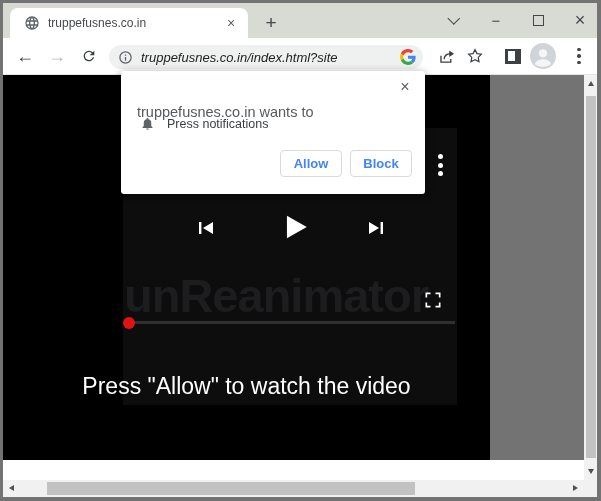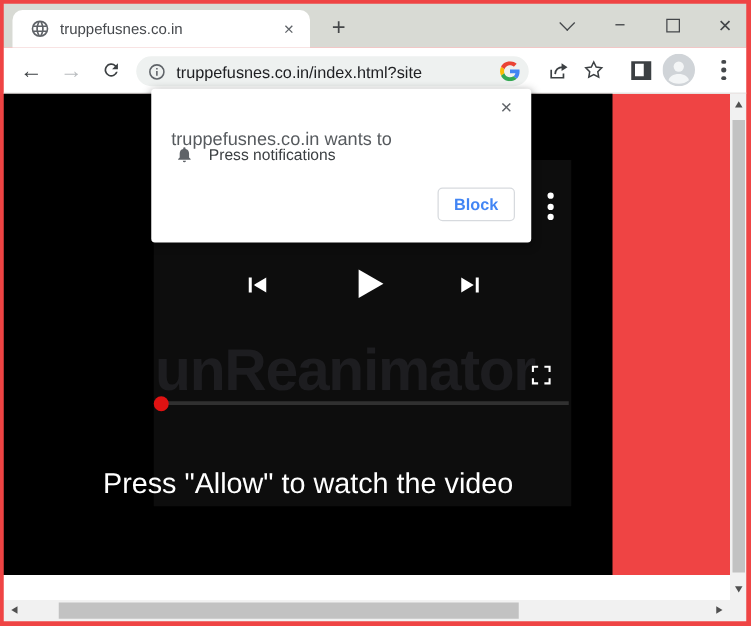--- a/index.html
+++ b/index.html
@@ -1,17 +1,17 @@
 <!DOCTYPE html>
 <html><head>
 <meta charset="utf-8">
 <style>
   * { margin:0; padding:0; box-sizing:border-box; }
   body { font-family:"Liberation Sans", sans-serif; background:#555; }
-  .screen { position:relative; width:601px; height:501px; background:#ef4444; overflow:hidden; }
+  .screen { position:relative; width:601px; height:501px; background:#737373; overflow:hidden; }
 
   
   .tabstrip { position:absolute; left:3px; top:3px; width:594px; height:35px; background:#d8dad4; }
   .tab { position:absolute; left:7px; top:5px; width:238px; height:30px; background:#fff;
          border-radius:8px 8px 0 0; display:flex; align-items:center; padding:0 8px 0 14px; }
   .tab-favicon { width:16px; height:16px; flex:0 0 16px; }
   .tab-title { font-size:12px; color:#46494d; margin-left:8px; flex:1; white-space:nowrap; overflow:hidden; }
   .tab-close { width:18px; height:18px; border-radius:50%; display:flex; align-items:center; justify-content:center;
                font-size:14px; color:#5f6368; cursor:pointer; }
   .newtab { position:absolute; left:256px; top:8px; width:24px; height:24px; display:flex; align-items:center;
@@ -22,21 +22,21 @@
           transform:rotate(-45deg) translate(1px,-2px); }
   .maxbox { width:11px; height:11px; border:1.6px solid #44474a; }
 
   
   .toolbar { position:absolute; left:3px; top:38px; width:594px; height:37px; background:#fff;
              border-bottom:1px solid #e4e6e4; }
   .navbtn { position:absolute; top:4px; width:28px; height:28px; display:flex; align-items:center;
             justify-content:center; font-size:18px; color:#3c4043; border-radius:50%; }
   .navbtn.disabled { color:#b9bcbf; }
   .omnibox { position:absolute; left:106px; top:7px; width:314px; height:24px; background:#eef1f0;
-             border-radius:12px; display:flex; align-items:center; padding:0 7px 0 9px; }
+             border-radius:12px; display:flex; align-items:center; padding:0 7px 0 9px;font-style:italic; }
   .omni-url { flex:1; font-size:13px; color:#202124; white-space:nowrap; overflow:hidden; margin-left:8px;
               -webkit-mask-image:linear-gradient(90deg,#000 88%,transparent); mask-image:linear-gradient(90deg,#000 88%,transparent); }
   .tb-icon { position:absolute; top:5px; width:26px; height:26px; display:flex; align-items:center; justify-content:center; }
   .sidepanel-glyph { width:16px; height:15px; background:#3c4043; position:relative; }
   .sidepanel-glyph::after { content:""; position:absolute; left:2.5px; top:2.5px; width:7px; height:10px; background:#fff; }
   .kebab { display:flex; flex-direction:column; gap:3px; }
   .kebab i { width:3.4px; height:3.4px; border-radius:50%; background:#45484b; }
 
   
   .content { position:absolute; left:3px; top:75px; width:487px; height:385px; background:#000; overflow:hidden; }
@@ -202,20 +202,21 @@
     <div class="dialog-origin">truppefusnes.co.in wants to</div>
     <div class="dialog-row">
       <span style="display:flex;">
         <svg viewBox="0 0 24 24" width="15" height="15">
             <path fill="#5f6368" d="M12 22a2 2 0 0 0 2-2h-4a2 2 0 0 0 2 2zm6-6v-5a6 6 0 0 0-4.5-5.8V4.5a1.5 1.5 0 0 0-3 0v.7A6 6 0 0 0 6 11v5l-2 2v1h16v-1l-2-2z"></path>
           </svg>
       </span>
       <span class="dialog-perm">Press notifications</span>
     </div>
     <div class="dialog-btns">
+      <div class="dlg-btn">Allow</div>
       <div class="dlg-btn">Block</div>
     </div>
   </div>
 
   <div class="vscroll">
     <span class="arrow arr-up"></span>
     <div class="vthumb"></div>
     <span class="arrow arr-down"></span>
   </div>
   <div class="hscroll">

